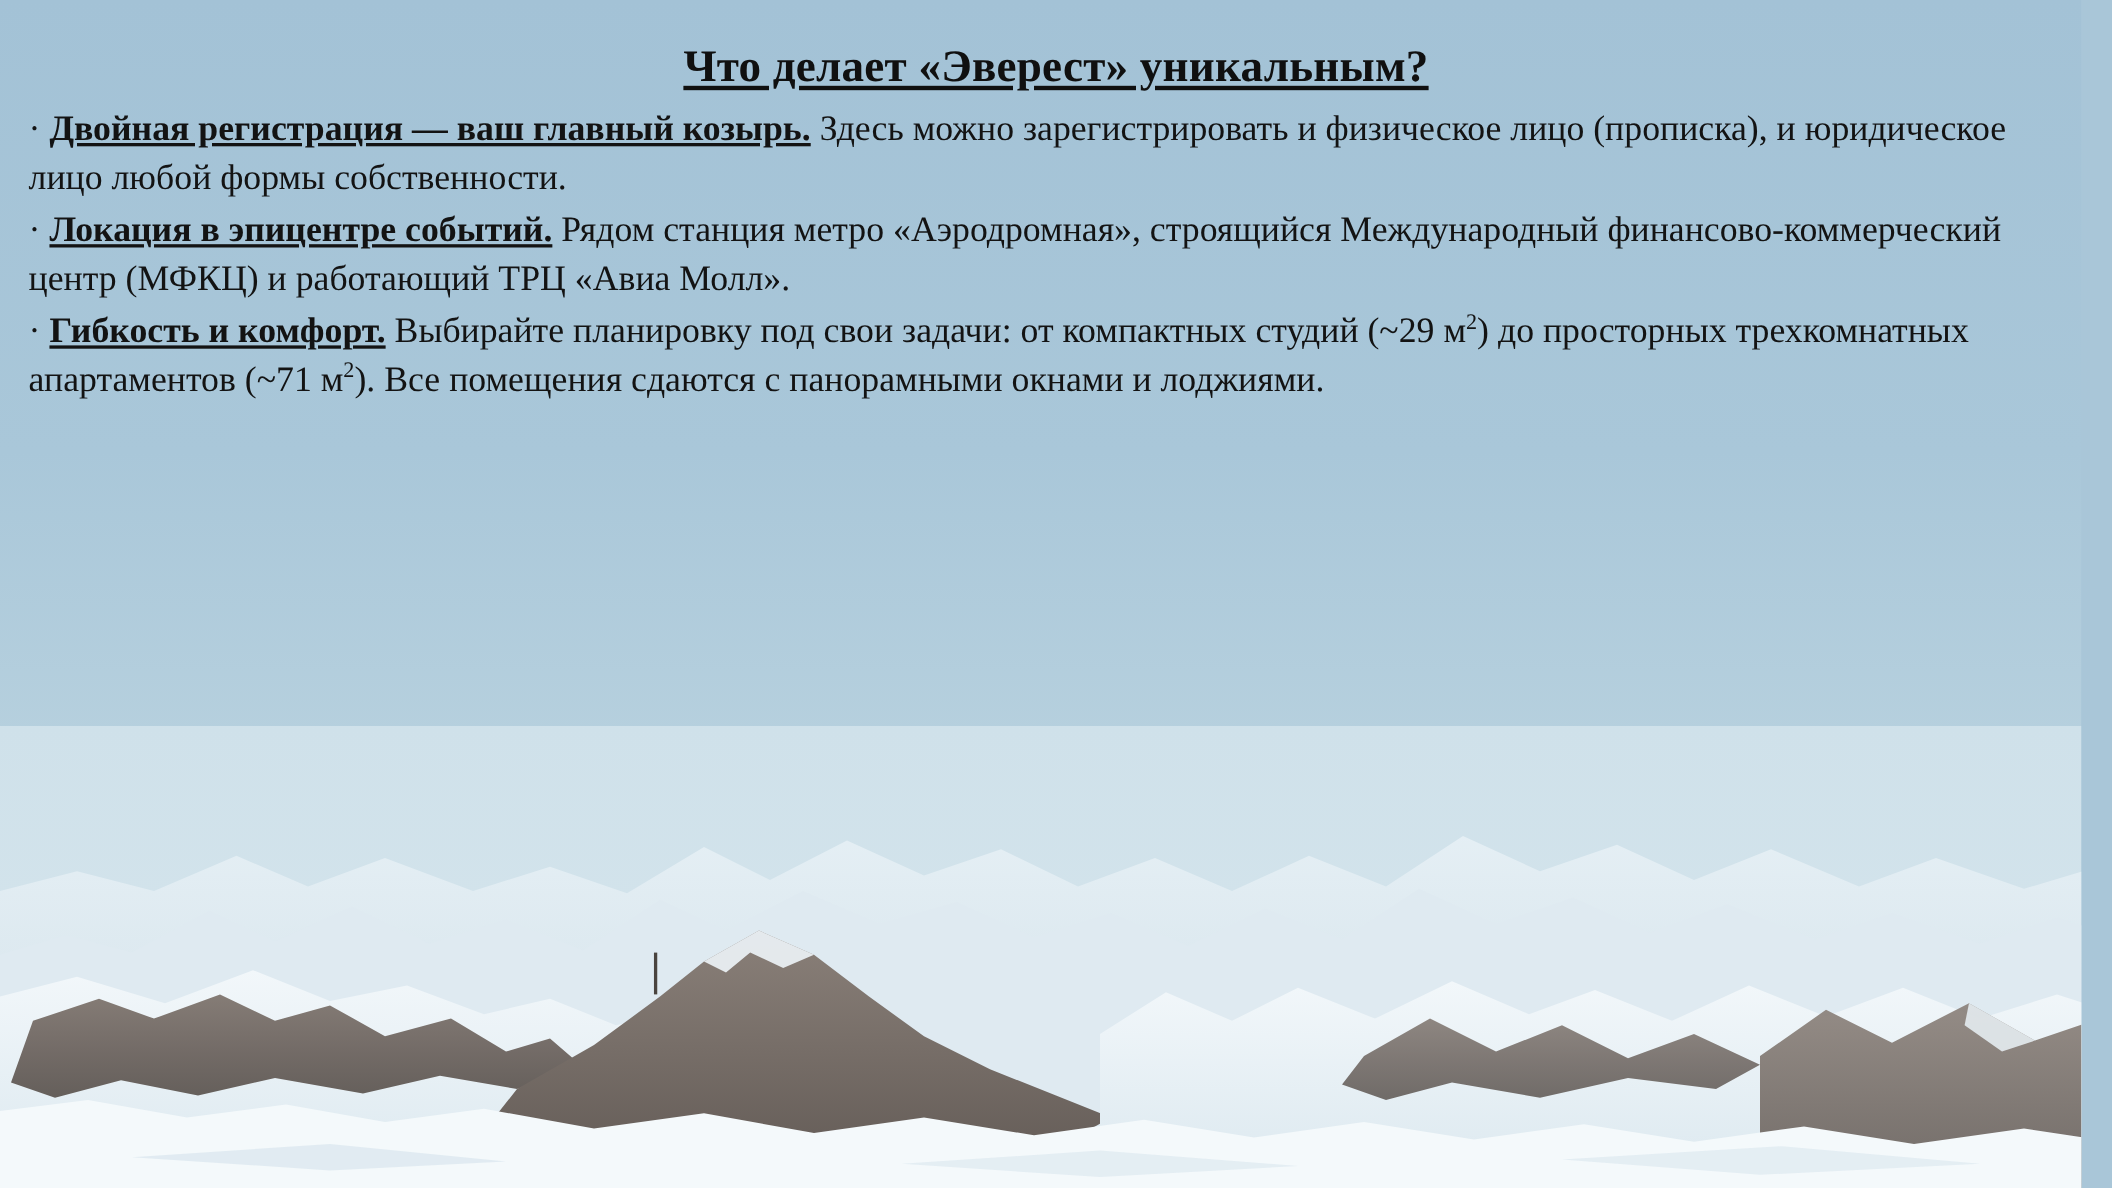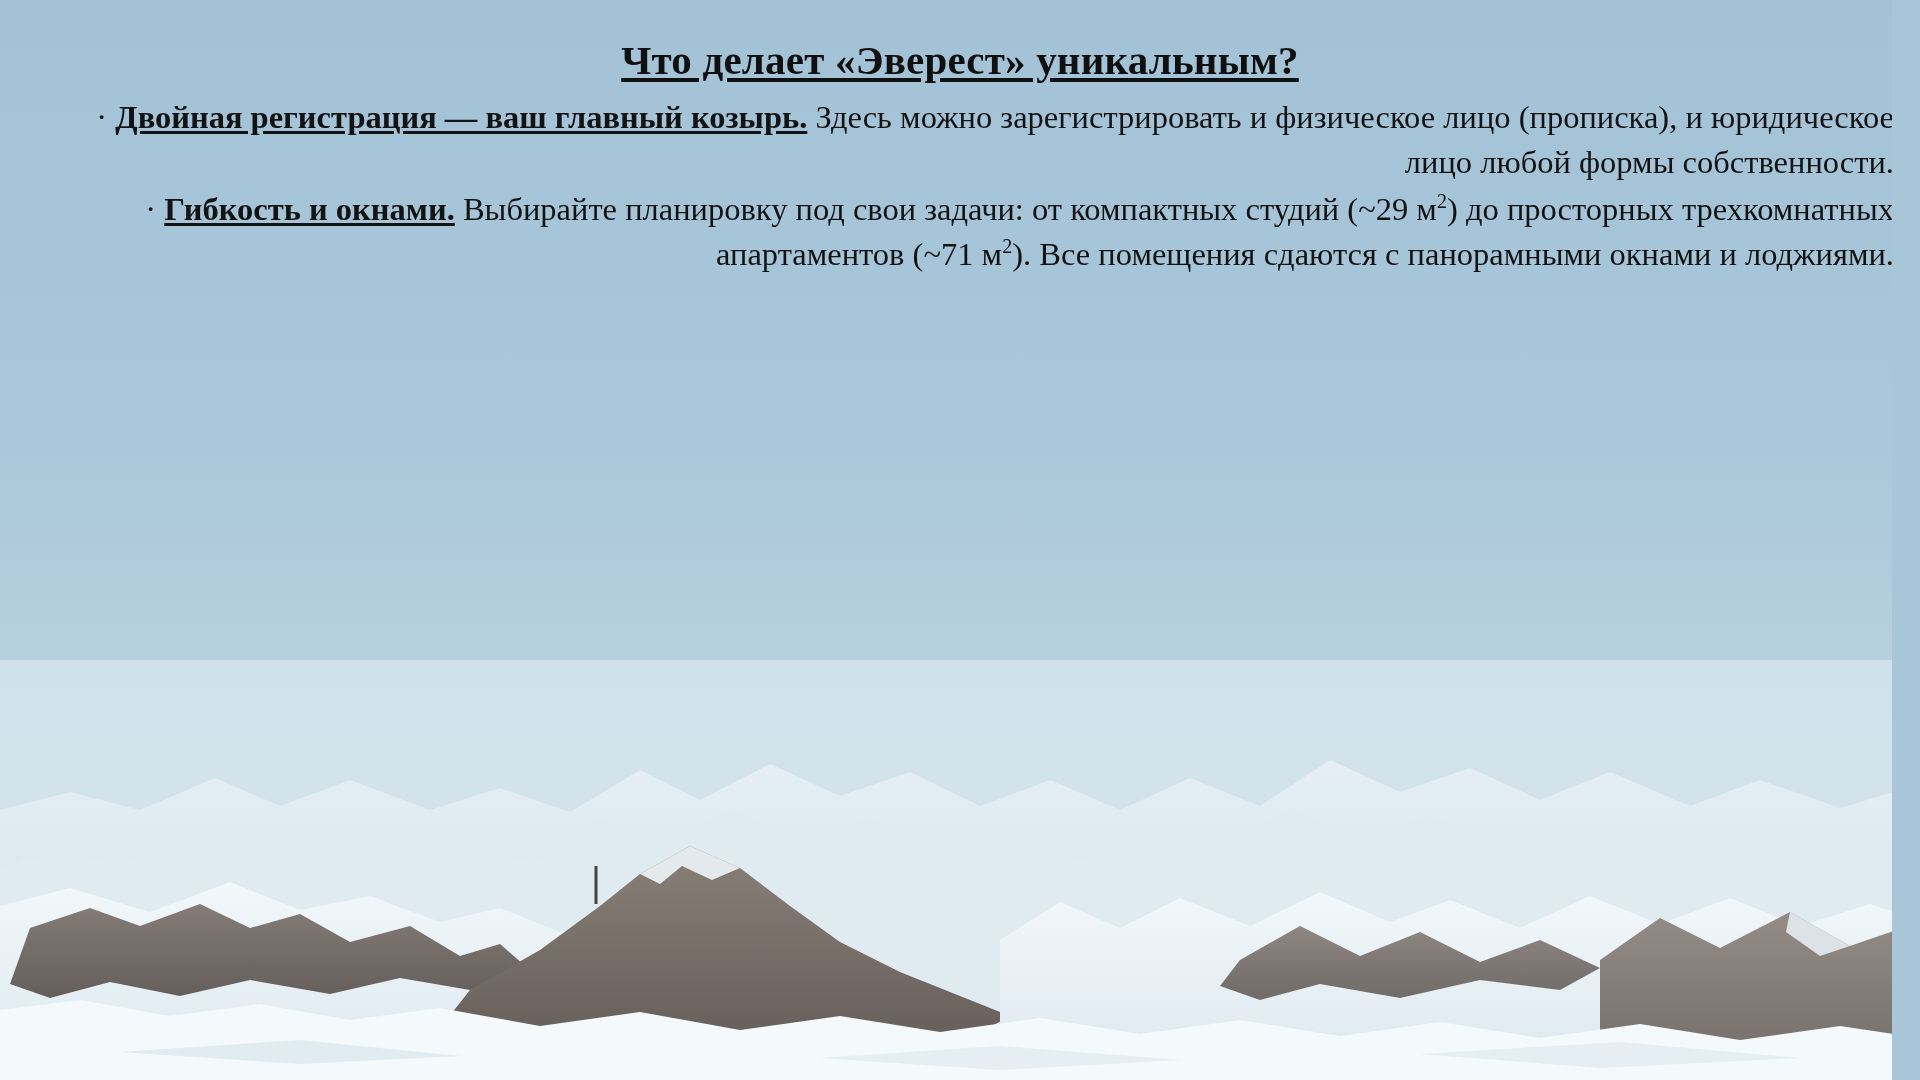--- a/index.html
+++ b/index.html
@@ -56,21 +56,21 @@
   }
   .slide-title span.u {
     text-decoration: underline;
     text-underline-offset: 4px;
   }
 
   .body-text {
     font-size: 32.5px;
     line-height: 1.38;
     color: #131313;
-    text-align: right;
+    text-align: left;
   }
   .para {
     margin: 0 0 2px 0;
     text-indent: 0;
   }
   .lead {
     font-weight: bold;
     text-decoration: underline;
     text-underline-offset: 3px;
     white-space: normal;
@@ -167,25 +167,29 @@
       <span class="u">Что делает «Эверест» уникальным?</span>
     </h1>
 
     <div class="body-text">
 
       <p class="para">
         <span class="bullet">·</span>
         <span class="lead">Двойная регистрация — ваш главный козырь.</span><span> Здесь можно зарегистрировать и физическое лицо (прописка), и юридическое лицо любой формы собственности.</span>
       </p>
 
+      <p class="para">
+        <span class="bullet">·</span>
+        <span class="lead">Локация в эпицентре событий.</span><span> Рядом станция метро «Аэродромная», строящийся Международный финансово-коммерческий центр (МФКЦ) и работающий ТРЦ «Авиа Молл».</span>
+      </p>
 
 
 
       <p class="para">
         <span class="bullet">·</span>
-        <span class="lead">Гибкость и окнами.</span><span> Выбирайте планировку под свои задачи: от компактных студий (~29 м</span><sup>2</sup><span>) до просторных трехкомнатных апартаментов (~71 м</span><sup>2</sup><span>). Все помещения сдаются с панорамными окнами и лоджиями.</span>
+        <span class="lead">Гибкость и комфорт.</span><span> Выбирайте планировку под свои задачи: от компактных студий (~29 м</span><sup>2</sup><span>) до просторных трехкомнатных апартаментов (~71 м</span><sup>2</sup><span>). Все помещения сдаются с панорамными окнами и лоджиями.</span>
       </p>
 
 
     </div>
   </div>
 
 </div>
 
 </body></html>

